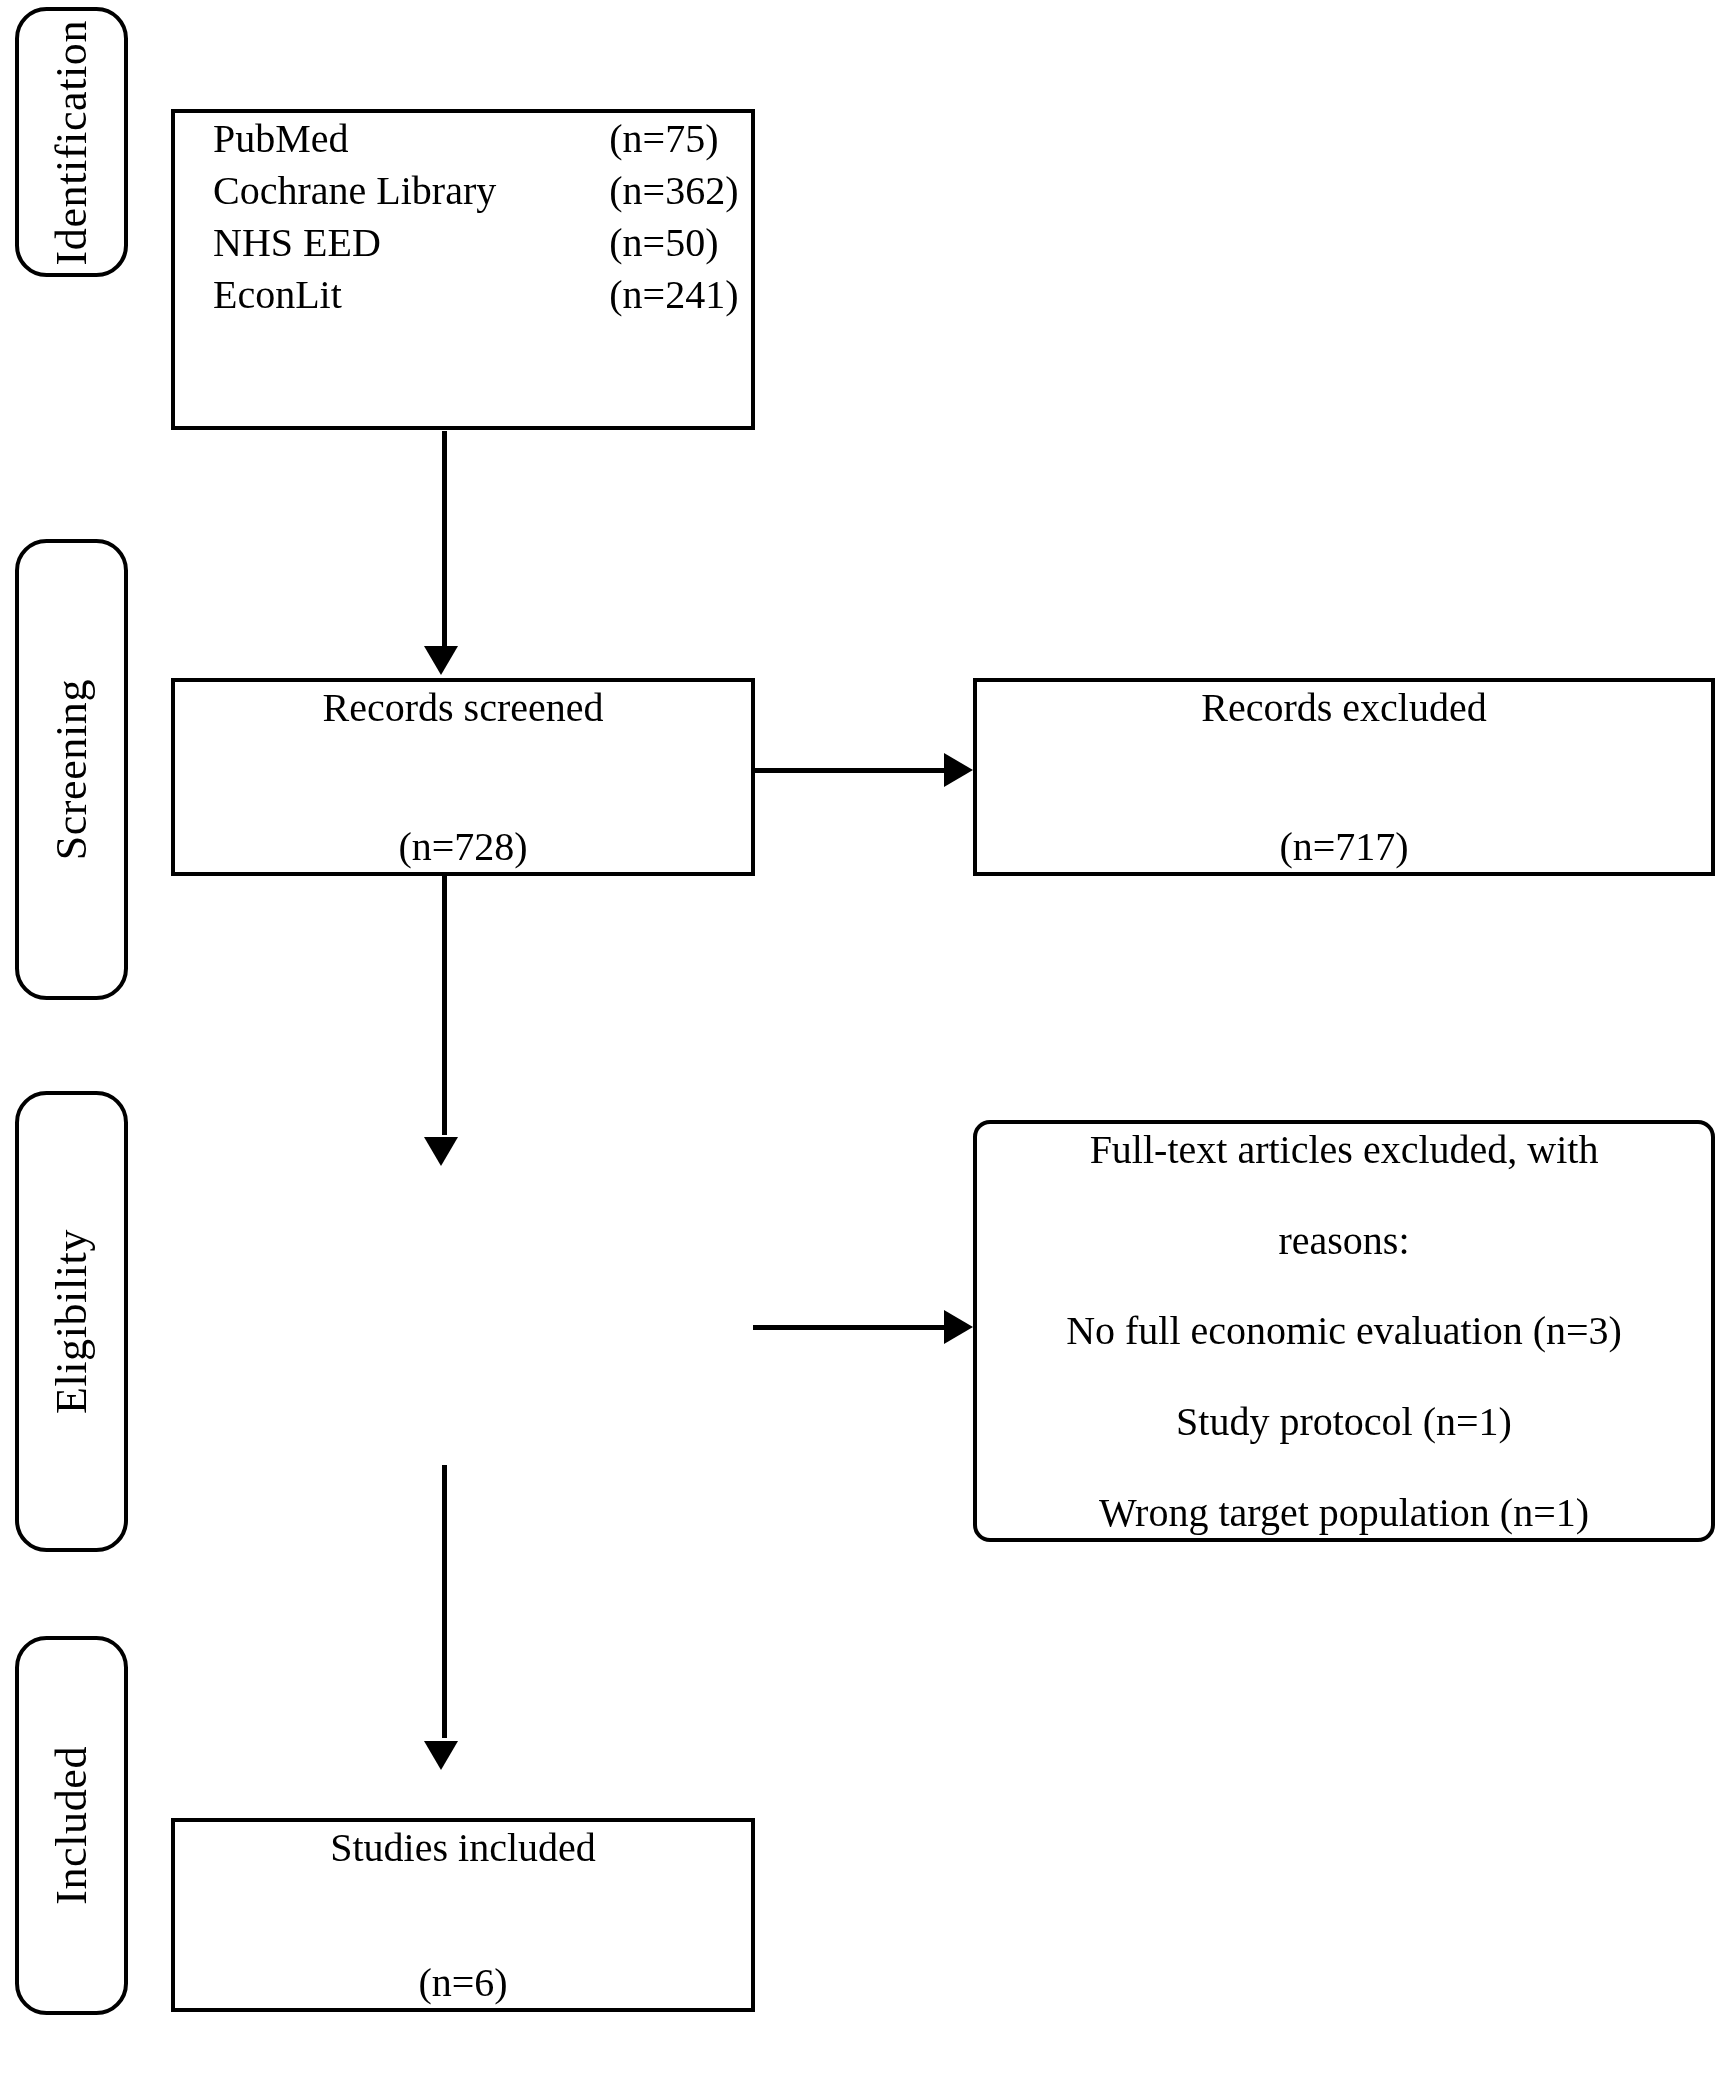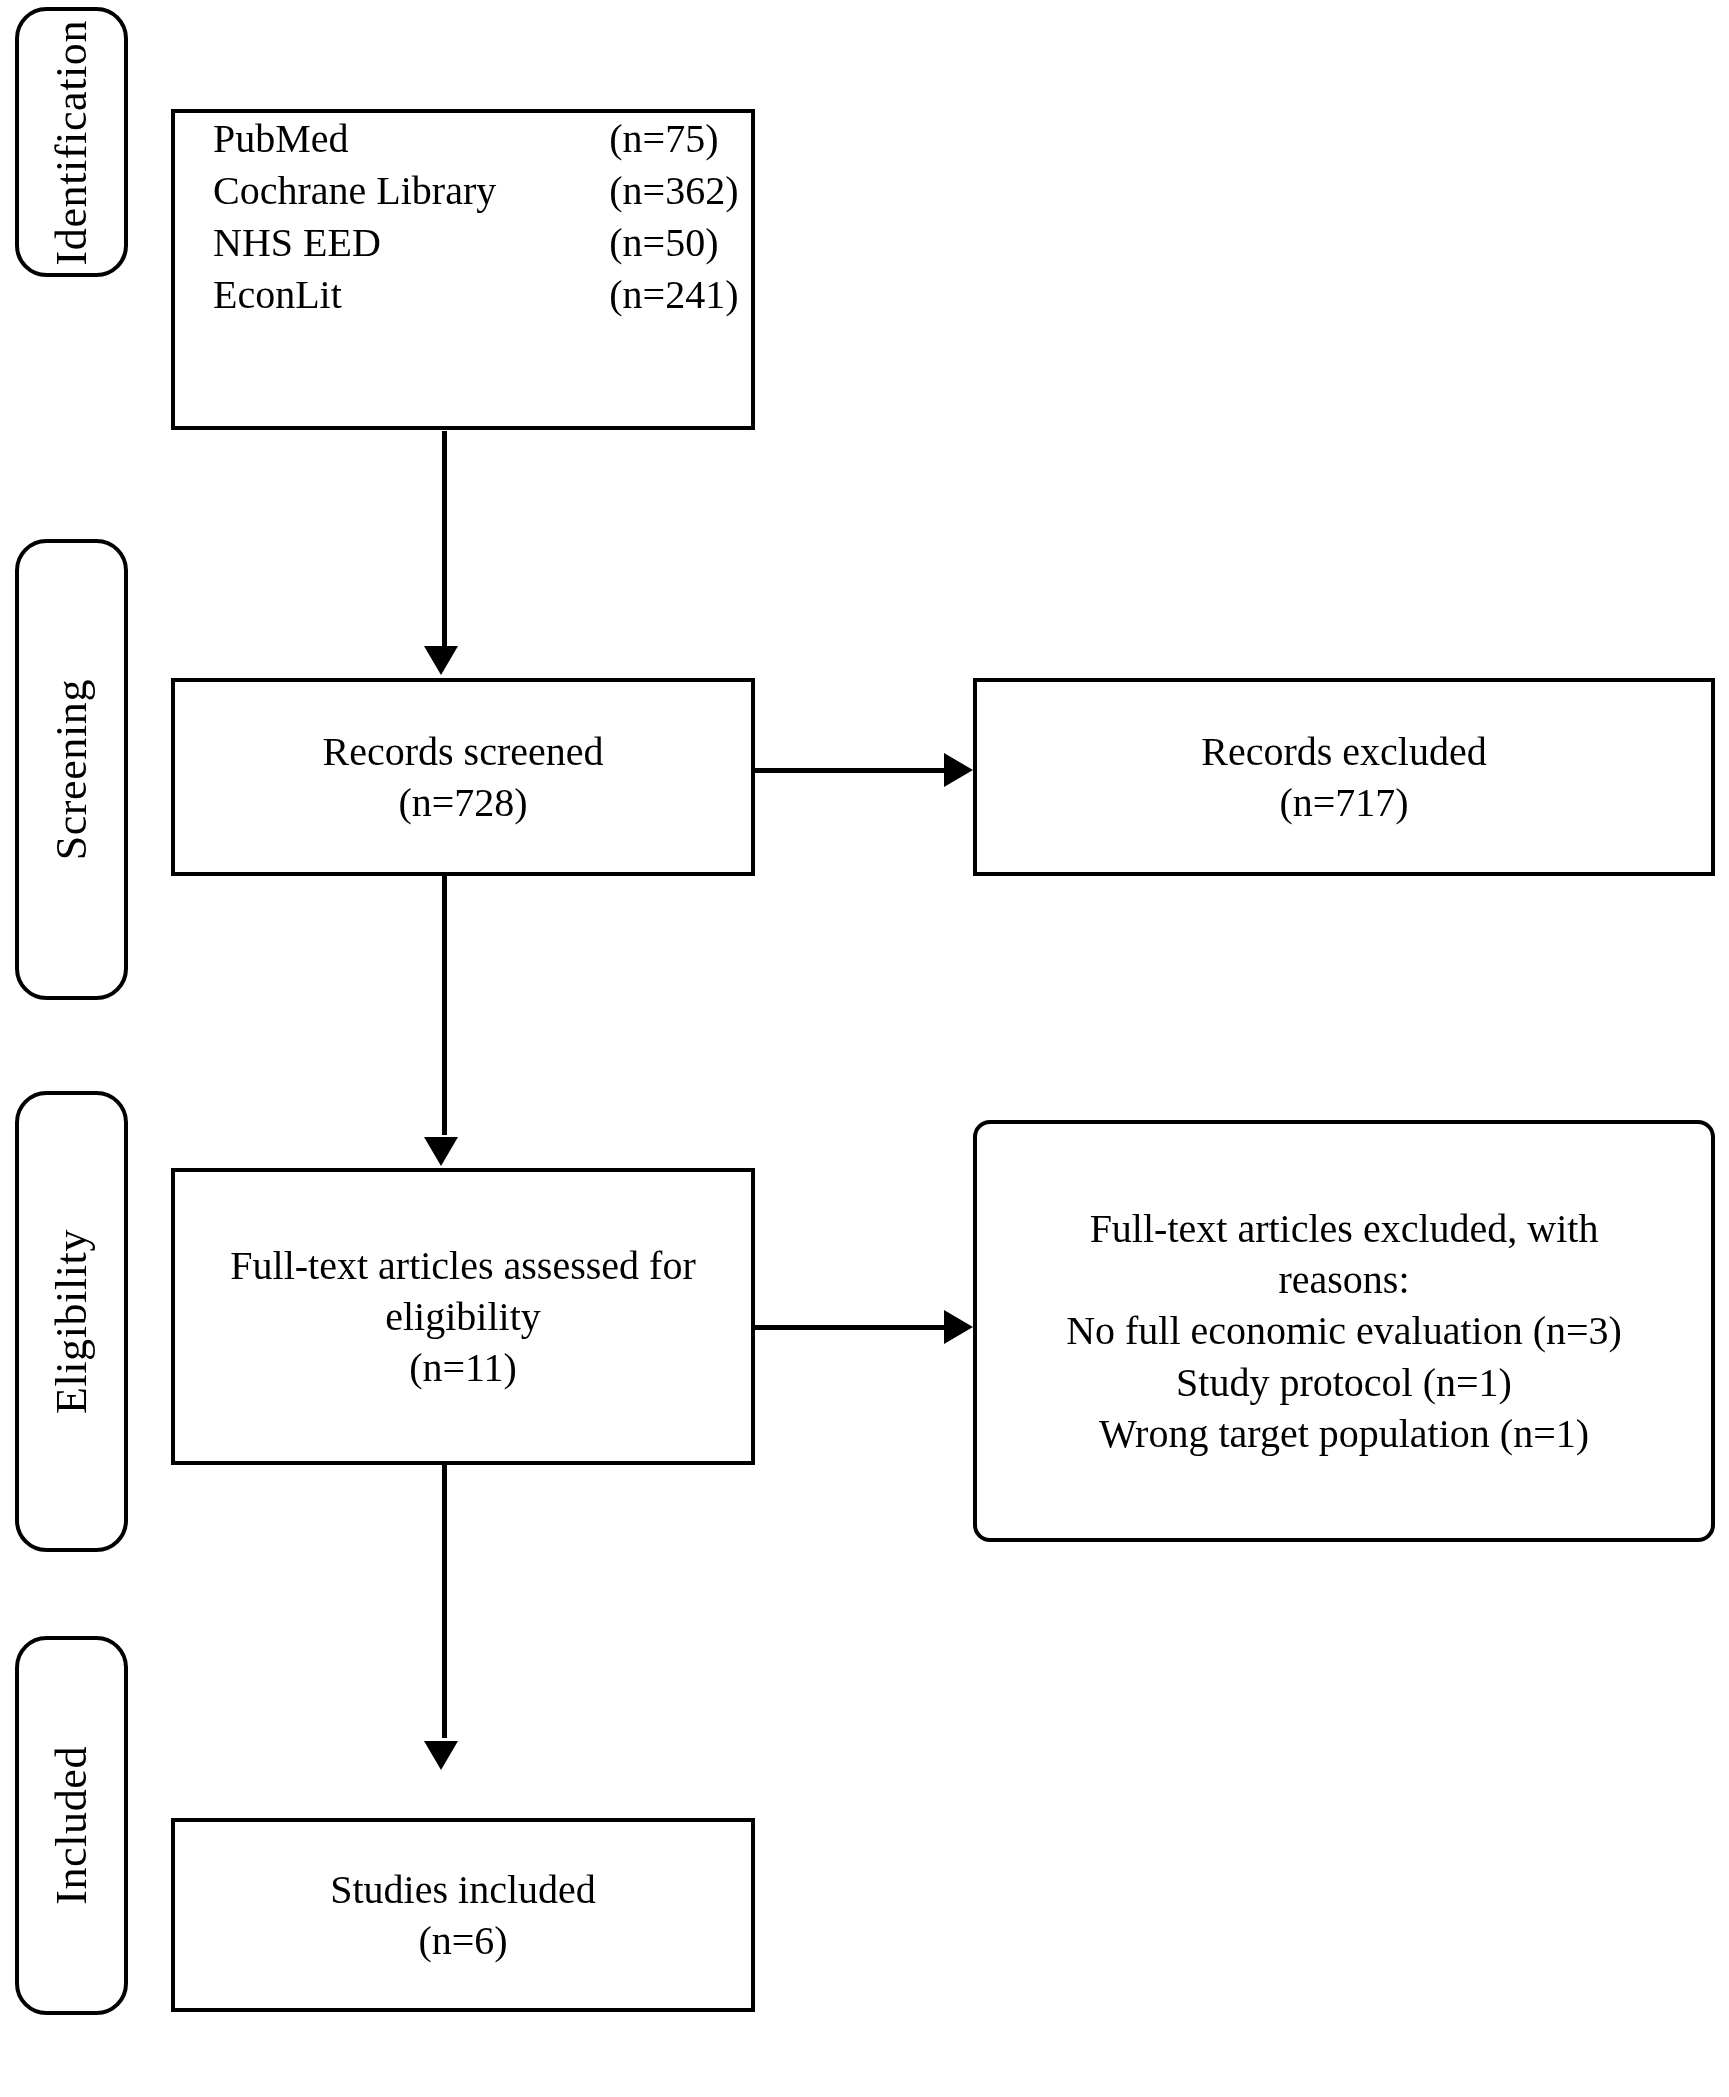--- a/index.html
+++ b/index.html
@@ -51,21 +51,21 @@
   
   .flow-box {
     position: absolute;
     box-sizing: border-box;
     border: 4.2px solid #000000;
     background: #ffffff;
     display: flex;
     flex-direction: column;
     justify-content: center;
   }
-  .flow-box.centered { align-items: center; text-align: center; }
+  .flow-box.centered { align-items: center; text-align: center; justify-content: space-between; }
 
   .box-line {
     font-size: 40px;
     line-height: 1.28;
     white-space: nowrap;
     color: #000000;
   }
 
   
   #box-sources {
@@ -190,25 +190,20 @@
   <div class="arrow-head arrow-head-right" id="conn2-head"></div>
 
   <div class="flow-box centered" id="box-records-excluded">
     <div class="box-line">Records excluded</div>
     <div class="box-line">(n=717)</div>
   </div>
 
   <div class="arrow-line arrow-v" id="conn3-line"></div>
   <div class="arrow-head arrow-head-down" id="conn3-head"></div>
 
-  <div class="flow-box centered" id="box-fulltext-assessed">
-    <div class="box-line">Full-text articles assessed for</div>
-    <div class="box-line">eligibility</div>
-    <div class="box-line">(n=11)</div>
-  </div>
 
   <div class="arrow-line arrow-h" id="conn4-line"></div>
   <div class="arrow-head arrow-head-right" id="conn4-head"></div>
 
   <div class="flow-box centered" id="box-fulltext-excluded">
     <div class="box-line">Full-text articles excluded, with</div>
     <div class="box-line">reasons:</div>
     <div class="box-line">No full economic evaluation (n=3)</div>
     <div class="box-line">Study protocol (n=1)</div>
     <div class="box-line">Wrong target population (n=1)</div>

